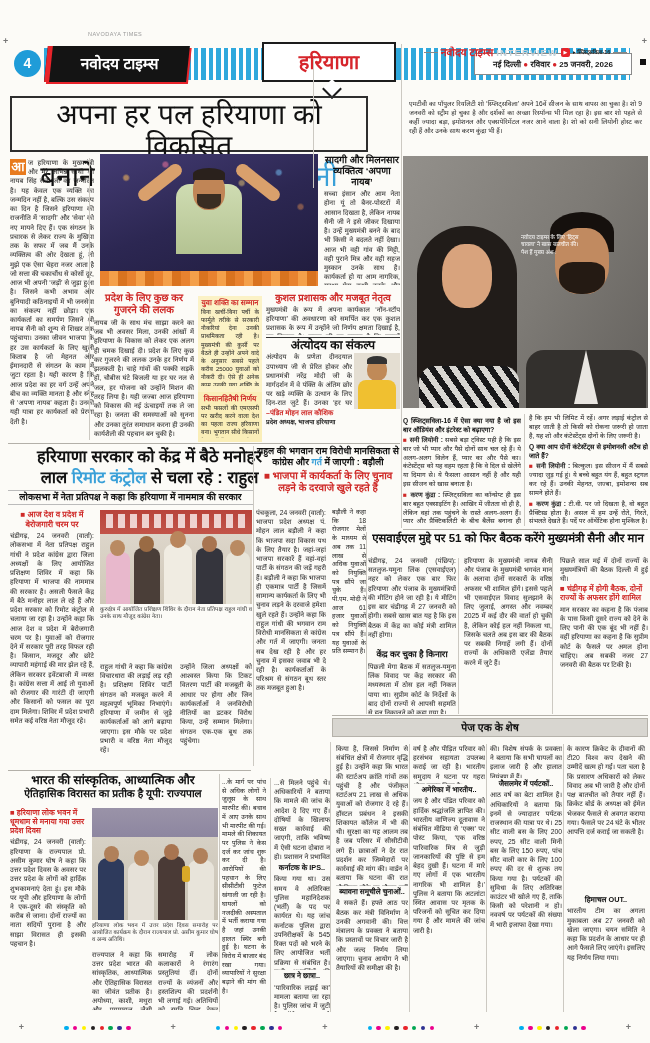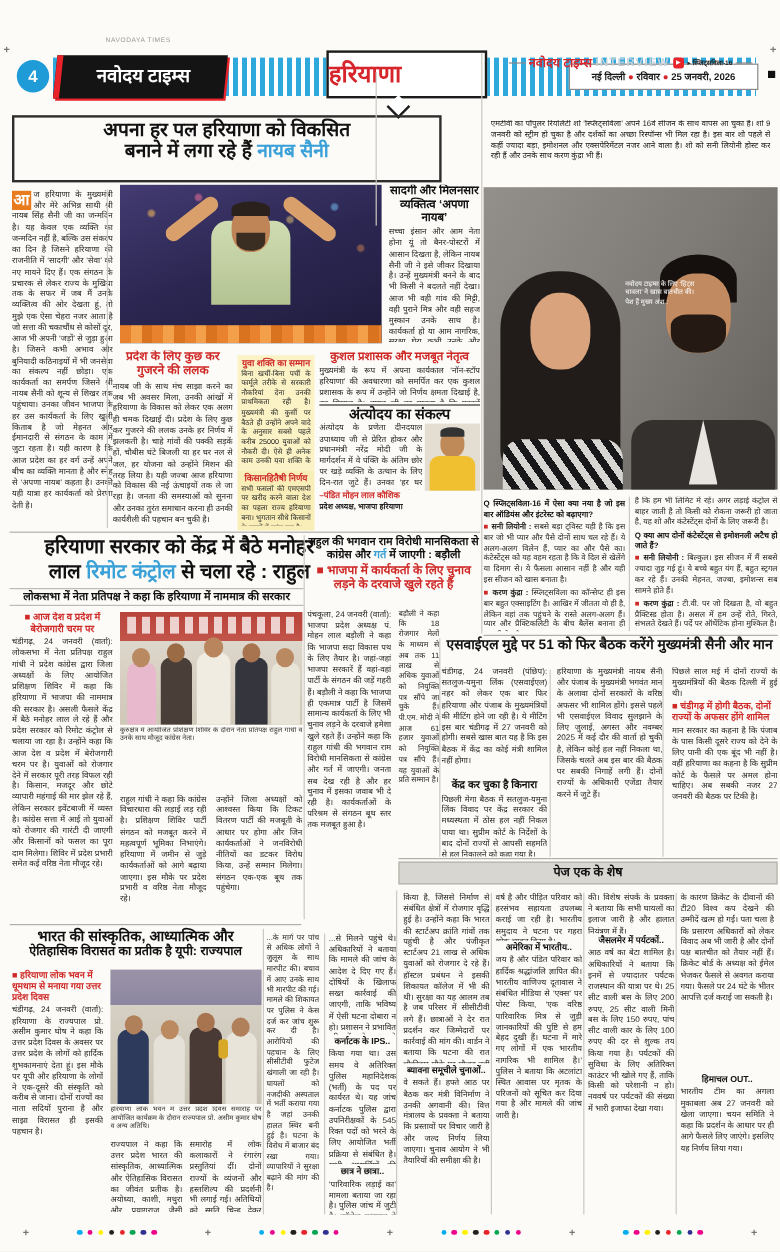--- a/index.html
+++ b/index.html
@@ -32,37 +32,37 @@
   <div class="abs" style="left:88px;top:31px;font-size:5.5px;color:#999;letter-spacing:.5px">NAVODAYA TIMES</div>
   <div class="mark" style="left:3px;top:36px">+</div>
   <div class="mark" style="right:3px;top:36px">+</div>
 
   <div class="abs" style="left:14px;top:45px;width:622px;height:40px">
     <div class="abs stripes" style="left:30px;top:3px;width:586px;height:32px"></div>
     <div class="abs" style="left:0;top:5px;width:27px;height:27px;border-radius:50%;background:#1f9cd8;color:#fff;font-weight:bold;font-size:14px;text-align:center;line-height:27px">4</div>
     <div class="abs" style="left:32px;top:1px;width:142px;height:36px;background:#141414;border-left:5px solid #e8232a;transform:skewX(-6deg);box-shadow:2px 2px 0 #e8232a">
       <div style="transform:skewX(6deg);color:#fff;font-weight:bold;font-size:15.5px;text-align:center;line-height:36px">नवोदय टाइम्स</div>
     </div>
-    <div class="abs" style="left:258px;top:-3px;width:134px;height:40px;background:#fff;border:2px solid #1c1c1c;text-align:left">
+    <div class="abs" style="left:248px;top:-3px;width:134px;height:40px;background:#fff;border:2px solid #1c1c1c;text-align:center">
       <div style="color:#d6252b;font-weight:bold;font-size:20px;line-height:36px">हरियाणा</div>
     </div>
     <div class="abs" style="left:311px;top:37px;width:14px;height:14px;background:#fff;border:2px solid #1c1c1c;transform:rotate(45deg);border-top:none;border-left:none"></div>
     <div class="abs" style="right:4px;top:8px;width:158px;height:22px;background:#fff;border:1px solid #8a8a8a;text-align:center;font-size:8px;font-weight:bold;line-height:21px;color:#1a1a1a">
       <span>नई दिल्ली</span>
       <span style="color:#d6252b">●</span>
       <span>रविवार</span>
       <span style="color:#d6252b">●</span>
       <span>25 जनवरी, 2026</span>
     </div>
     <div class="abs" style="right:-10px;top:14px;width:6px;height:6px;background:#111"></div>
   </div>
 
   <section class="abs" style="left:8px;top:96px;width:392px;height:347px">
     <div class="abs" style="left:2px;top:0;width:358px;height:56px;border:2.5px solid #2e2e2e;text-align:center;padding-top:2px">
-      <div style="font-size:16px;font-weight:bold;line-height:1.1;color:#111">
+      <div style="font-size:28px;font-weight:normal;line-height:1.1;color:#111">
         <span>अपना हर पल हरियाणा को विकसित</span><br>
         <span>बनाने में लगा रहे हैं </span><span class="blue">नायब सैनी</span>
       </div>
     </div>
     <div class="abs t" style="left:2px;top:62px;width:84px;height:280px"><span class="dropcap">आ</span><span>ज हरियाणा के मुख्यमंत्री और मेरे अभिन्न साथी श्री नायब सिंह सैनी जी का जन्मदिन है। यह केवल एक व्यक्ति का जन्मदिन नहीं है, बल्कि उस संकल्प का दिन है जिसने हरियाणा की राजनीति में ‘सादगी’ और ‘सेवा’ को नए मायने दिए हैं। एक संगठन के प्रचारक से लेकर राज्य के मुखिया तक के सफर में जब मैं उनके व्यक्तित्व की ओर देखता हूं, तो मुझे एक ऐसा चेहरा नजर आता है जो सत्ता की चकाचौंध से कोसों दूर, आज भी अपनी ‘जड़ों’ से जुड़ा हुआ है। जिसने कभी अभाव और बुनियादी कठिनाइयों में भी जनसेवा का संकल्प नहीं छोड़ा। एक कार्यकर्ता का समर्पण जिसने श्री नायब सैनी को शून्य से शिखर तक पहुंचाया। उनका जीवन भाजपा के हर उस कार्यकर्ता के लिए खुली किताब है जो मेहनत और ईमानदारी से संगठन के काम में जुटा रहता है। यही कारण है कि आज प्रदेश का हर वर्ग उन्हें अपने बीच का व्यक्ति मानता है और स्नेह से ‘अपणा नायब’ कहता है। उनकी यही यात्रा हर कार्यकर्ता को प्रेरणा देती है।</span></div>
 
     <div class="ph" style="left:92px;top:58px;width:218px;height:132px;background:radial-gradient(circle at 12% 18%,rgba(255,190,90,.55) 0 2px,transparent 4px),radial-gradient(circle at 30% 8%,rgba(255,120,160,.5) 0 2px,transparent 4px),radial-gradient(circle at 82% 14%,rgba(120,200,255,.5) 0 2px,transparent 4px),radial-gradient(circle at 65% 22%,rgba(255,220,120,.45) 0 2px,transparent 4px),radial-gradient(circle at 92% 40%,rgba(255,160,80,.4) 0 2px,transparent 4px),linear-gradient(160deg,#433b72 0%,#2c2752 48%,#1f1b3c 100%)">
       <div class="abs" style="left:34px;top:22px;width:52px;height:13px;background:#d9a06c;border-radius:7px;transform:rotate(-38deg)"></div>
       <div class="abs" style="left:132px;top:22px;width:52px;height:13px;background:#d9a06c;border-radius:7px;transform:rotate(38deg)"></div>
       <div class="abs" style="left:76px;top:30px;width:66px;height:70px;background:linear-gradient(#cfdcb2,#b4c392);border-radius:14px 14px 0 0"></div>

